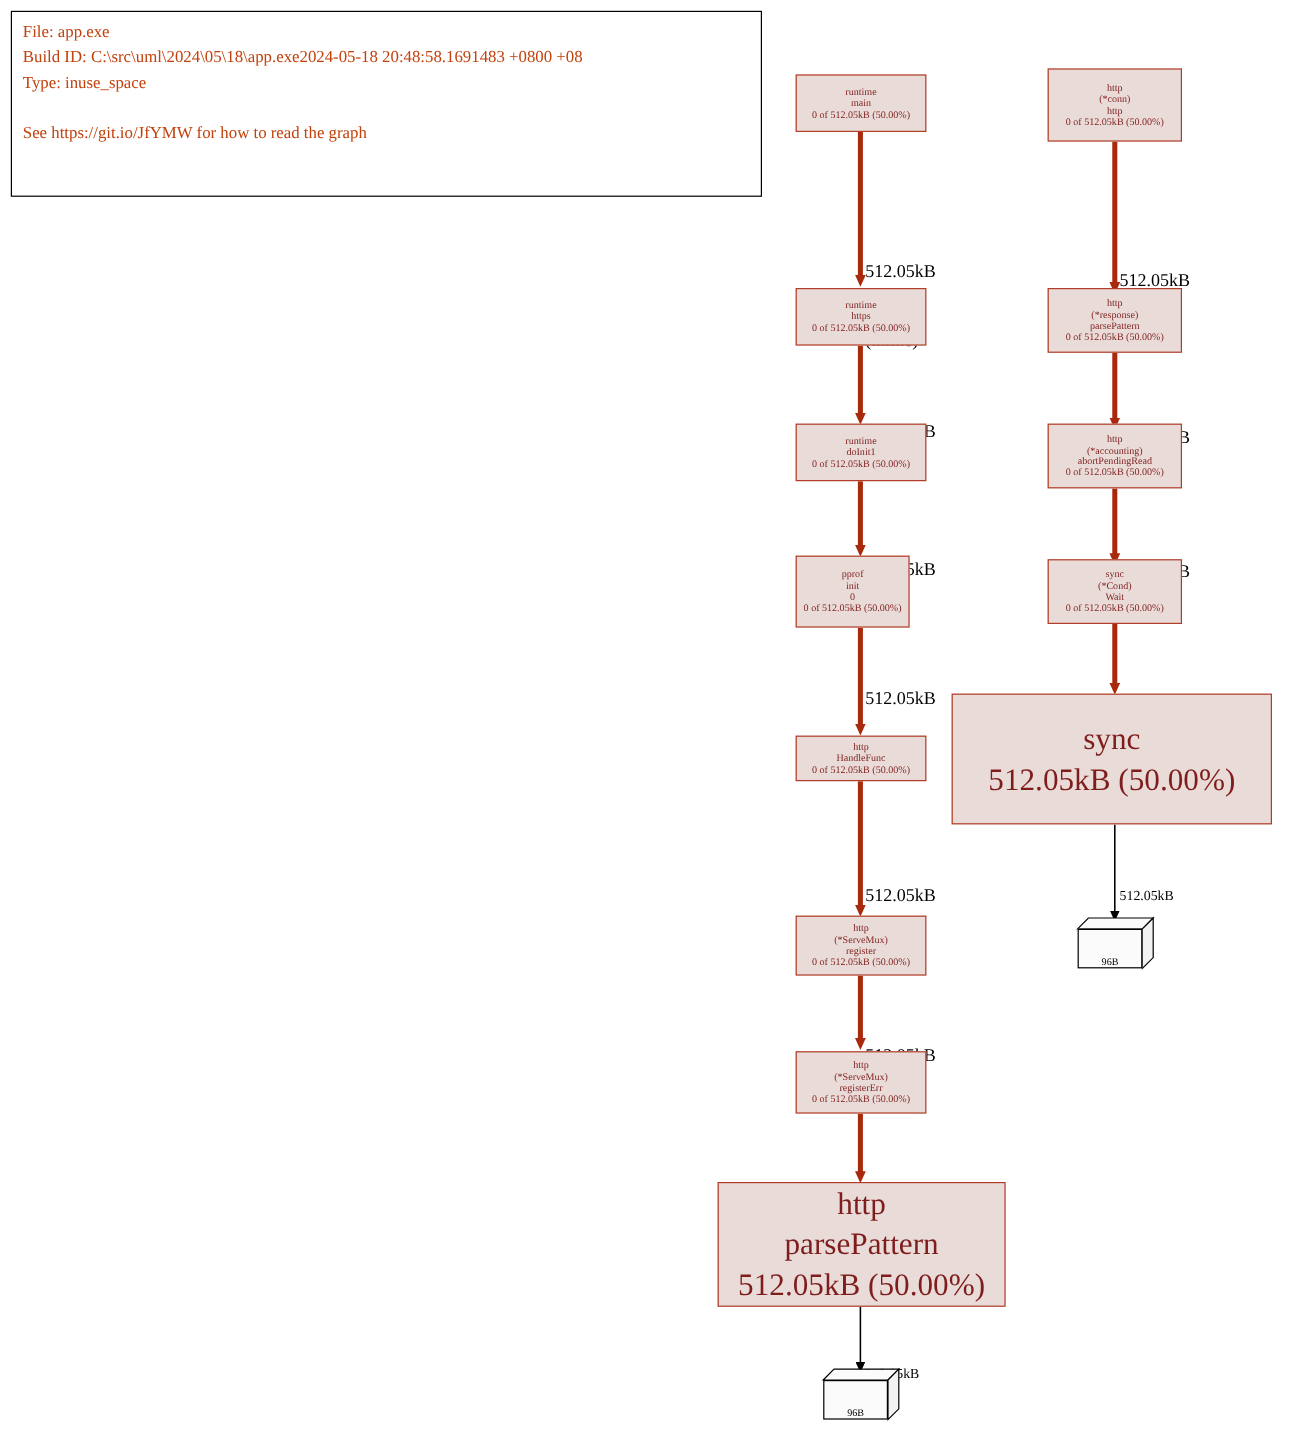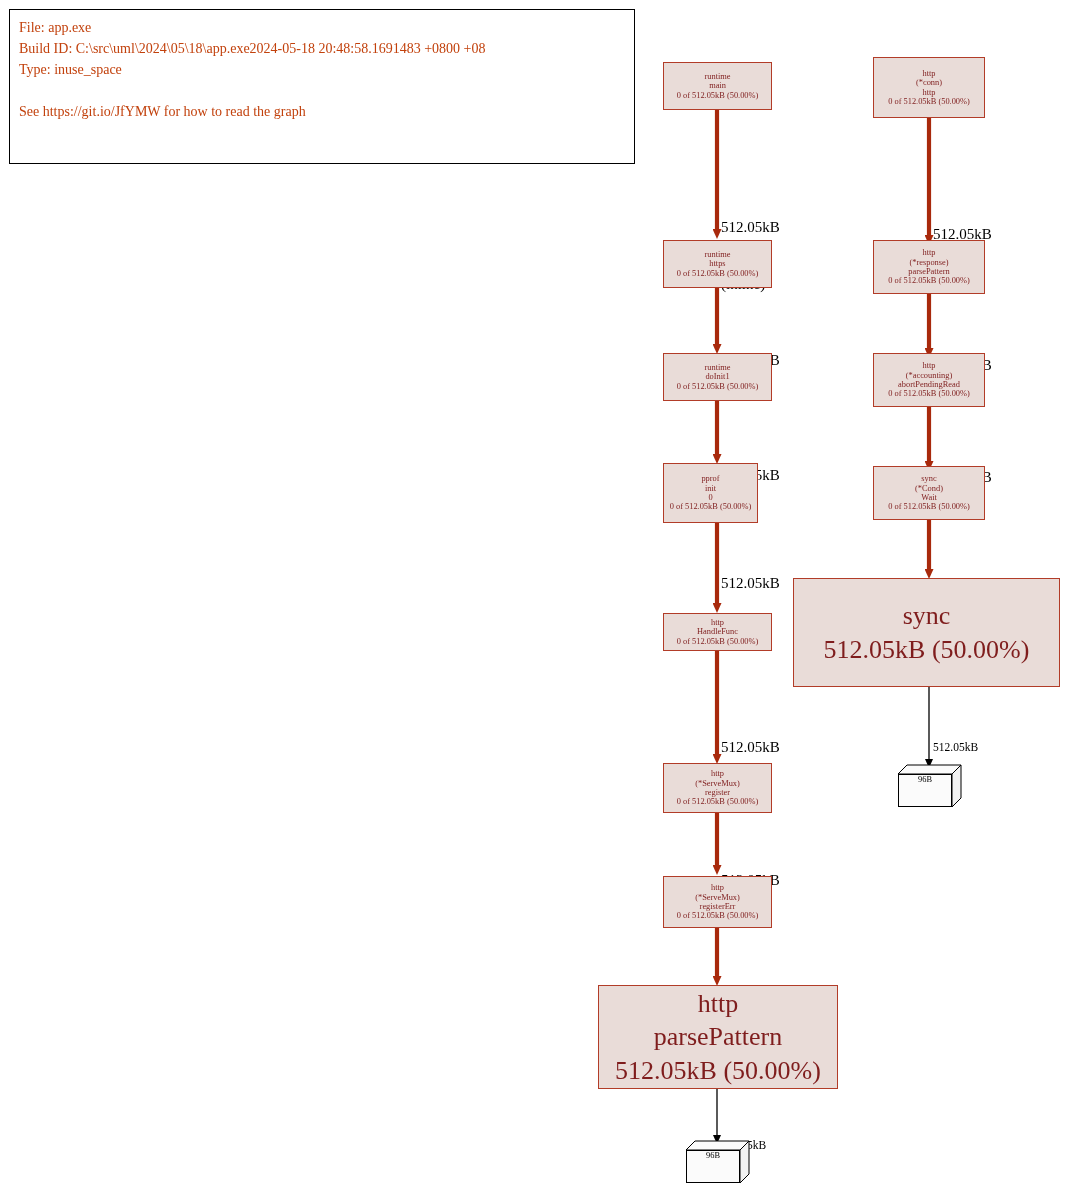--- a/index.html
+++ b/index.html
@@ -66,21 +66,21 @@
   .leafbox .face {
     position: absolute;
     left: 0;
     top: 9px;
     width: 54px;
     height: 33px;
     border: 1px solid #000000;
     background: #fbfbfb;
     box-sizing: border-box;
     display: flex;
-    align-items: flex-start;
+    align-items: flex-end;
     justify-content: center;
   }
   .leafbox .lbl {
     font-size: 8.4px;
     color: #000000;
     white-space: pre;
   }
   .leafbox svg { position: absolute; left: 0; top: 0; overflow: visible; }
 
   

